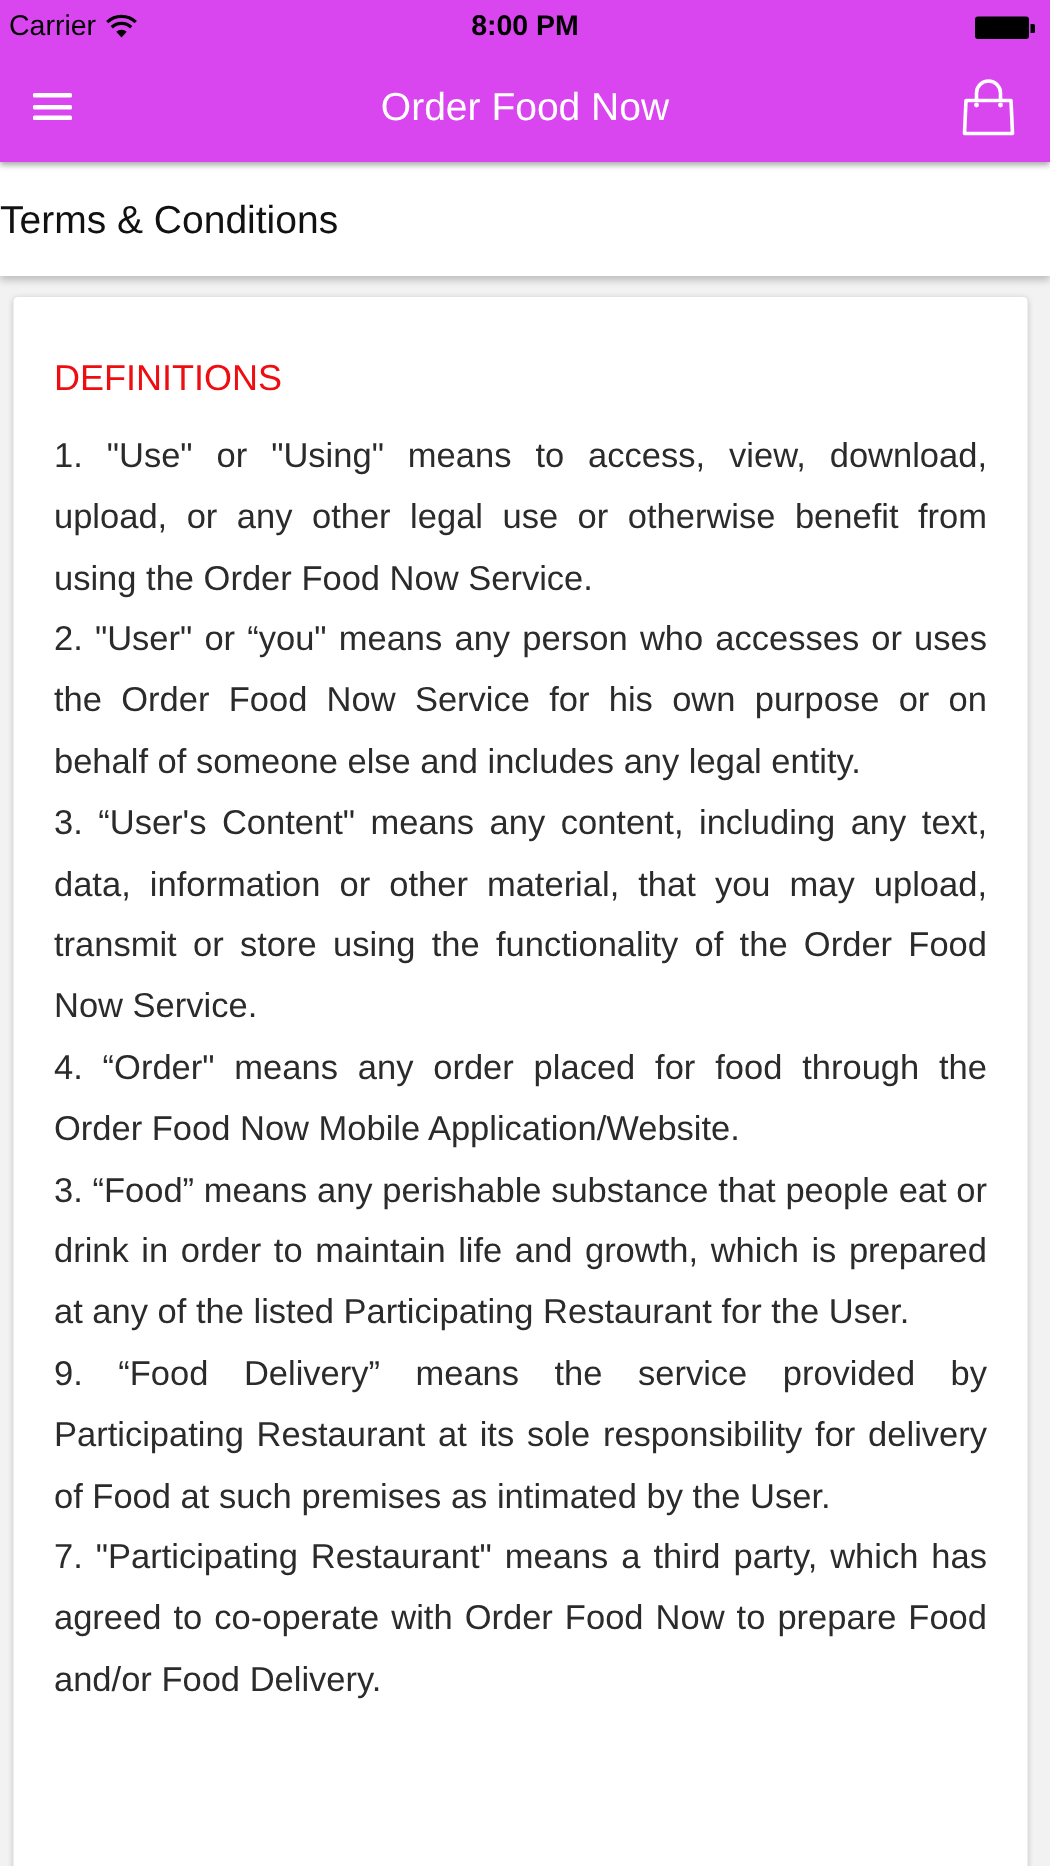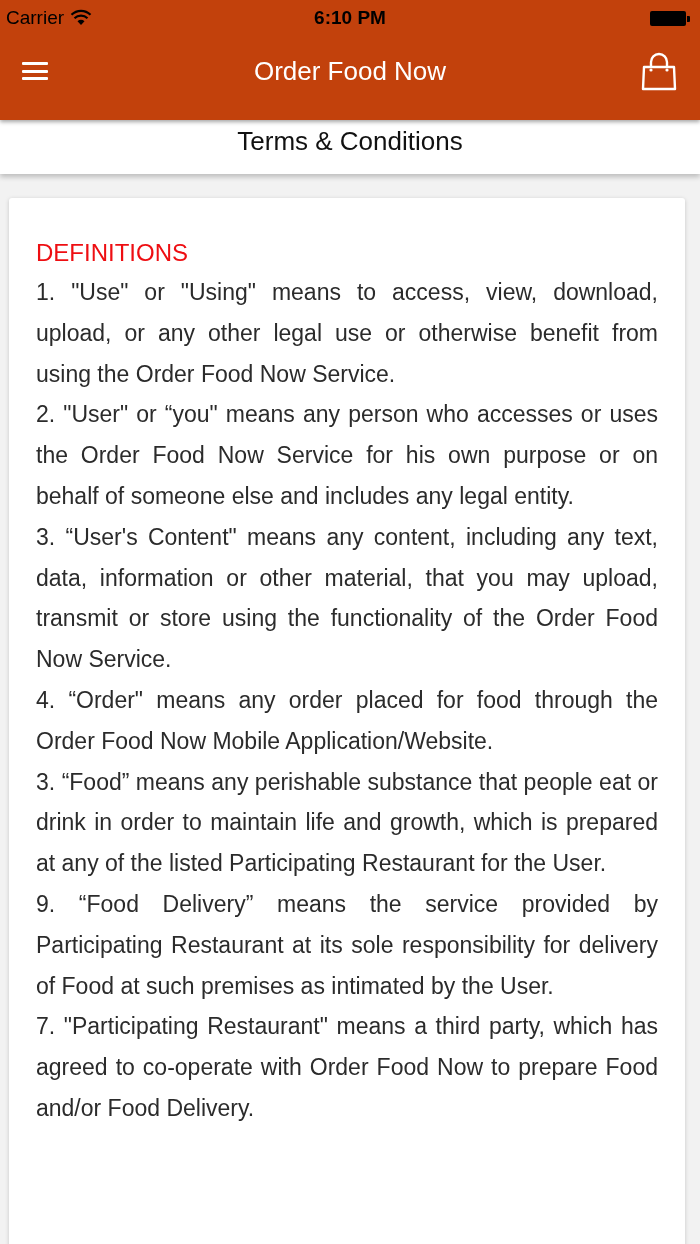--- a/index.html
+++ b/index.html
@@ -1,54 +1,54 @@
 <!DOCTYPE html>
 <html><head>
 <meta charset="utf-8">
 <style>
   * { box-sizing: border-box; margin: 0; padding: 0; }
   html, body { width: 700px; height: 1244px; overflow: hidden; background: #f2f2f2; }
   body { font-family: "Liberation Sans", sans-serif; position: relative; }
 
-  .header { position: absolute; left: 0; top: 0; width: 700px; height: 120px; background: #c2410c; z-index: 3; box-shadow: 0 2px 4px rgba(0,0,0,0.35); }
+  .header { position: absolute; left: 0; top: 0; width: 700px; height: 108px; background: #d946ef; z-index: 3; box-shadow: 0 2px 4px rgba(0,0,0,0.35); }
   .status-bar { position: relative; height: 36px; color: #000; font-size: 19px; }
   .carrier { position: absolute; left: 6px; top: 7px; display: flex; align-items: center; gap: 6px; }
   .wifi { width: 22px; height: 18px; }
   .time { position: absolute; left: 0; right: 0; top: 7px; text-align: center; font-weight: bold; font-size: 19px; }
   .battery { position: absolute; right: 10px; top: 11px; width: 40px; height: 15px; display: flex; align-items: center; }
   .battery .body { width: 36px; height: 15px; background: #000; border-radius: 2px; }
   .battery .tip { width: 3px; height: 6px; background: #000; margin-left: 1px; border-radius: 0 1px 1px 0; }
 
   .nav { position: relative; height: 72px; }
   .menu-btn { position: absolute; left: 20px; top: 22px; width: 30px; height: 26px; display: flex; flex-direction: column; justify-content: space-between; padding: 4px 2px; cursor: pointer; }
   .menu-btn span { display: block; height: 3px; background: #fff; border-radius: 1px; }
   .nav-title { position: absolute; left: 0; right: 0; top: 20px; text-align: center; color: #fff; font-size: 26px; }
   .bag-btn { position: absolute; right: 22px; top: 16px; width: 38px; height: 40px; cursor: pointer; }
 
-  .subheader { position: absolute; left: 0; top: 108px; width: 700px; height: 66px; background: #fff; z-index: 2; box-shadow: 0 3px 5px rgba(0,0,0,0.22); display: flex; align-items: center; justify-content: center; }
+  .subheader { position: absolute; left: 0; top: 108px; width: 700px; height: 76px; background: #fff; z-index: 2; box-shadow: 0 3px 5px rgba(0,0,0,0.22); display: flex; align-items: center; justify-content: flex-start; }
   .page-title { font-size: 26px; color: #111; }
 
   .card { position: absolute; left: 9px; top: 198px; width: 676px; height: 1100px; background: #fff; border-radius: 3px; box-shadow: 0 1px 4px rgba(0,0,0,0.18); padding: 38px 27px 0 27px; }
-  .section-heading { color: #ee0e12; font-size: 24px; line-height: 34px; margin-bottom: 2px; }
+  .section-heading { color: #ee0e12; font-size: 24px; line-height: 34px; margin-bottom: 13px; }
   .def { font-size: 23px; line-height: 40.8px; color: #2b2b2b; text-align: justify; }
 </style>
 </head>
 <body>
 
 <div class="header">
   <div class="status-bar">
     <div class="carrier">
       <span>Carrier</span>
       <svg class="wifi" viewBox="0 0 22 18">
         <path d="M11 16 L7.5 12.2 A5 5 0 0 1 14.5 12.2 Z" fill="#000"></path>
         <path d="M4.5 9.2 A9.5 9.5 0 0 1 17.5 9.2" stroke="#000" stroke-width="2.2" fill="none"></path>
         <path d="M1.5 5.8 A13.5 13.5 0 0 1 20.5 5.8" stroke="#000" stroke-width="2.2" fill="none"></path>
       </svg>
     </div>
-    <div class="time">6:10 PM</div>
+    <div class="time">8:00 PM</div>
     <div class="battery">
       <div class="body"></div>
         <div class="tip"></div>
     </div>
   </div>
   <div class="nav">
     <div class="menu-btn">
       <span></span>
         <span></span>
         <span></span>

